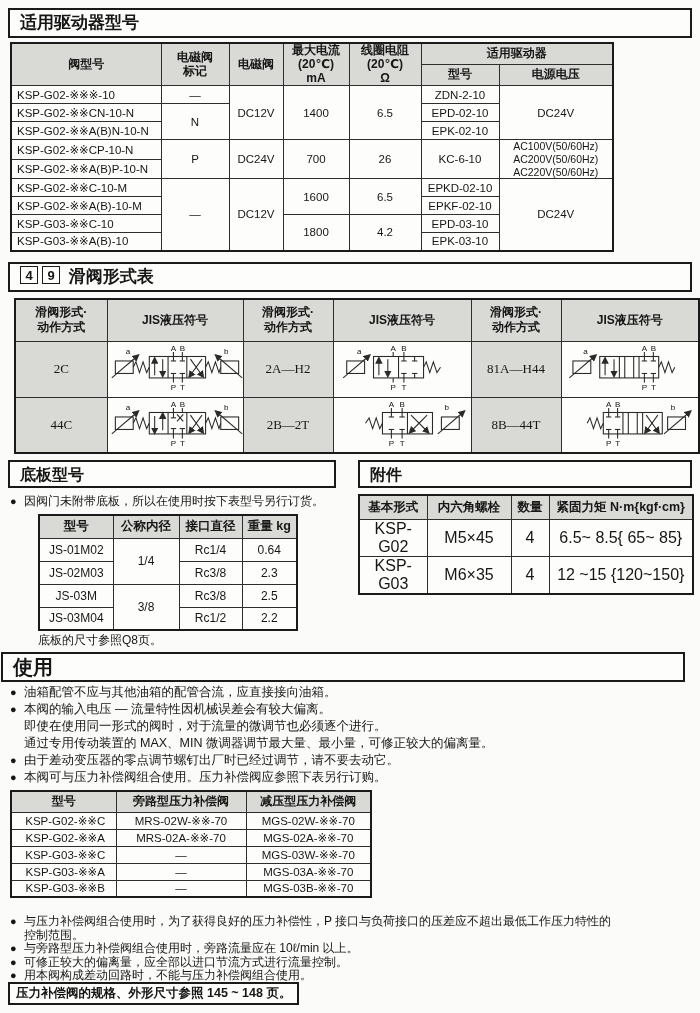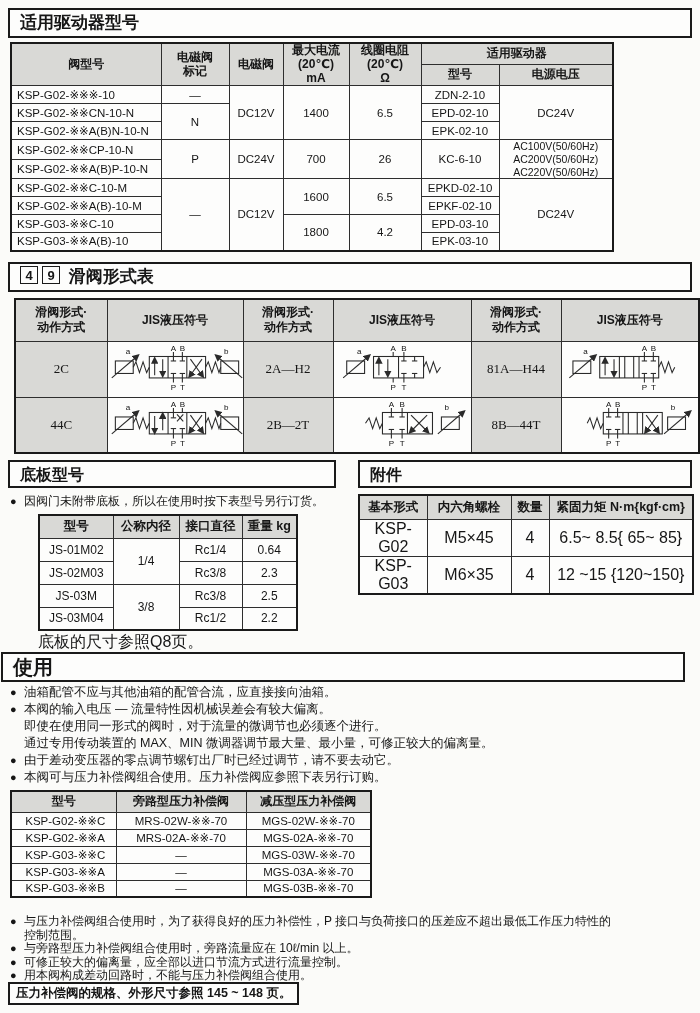--- a/index.html
+++ b/index.html
@@ -40,21 +40,21 @@
   .t-base th { font-size:12.5px; height:23px; }
   .t-base td { font-size:12px; height:23px; }
   .t-acc th { font-size:12.5px; height:24px; }
   .t-acc td { font-size:16px; height:25px; }
   .t-comp th { font-size:12px; height:21px; }
   .t-comp td { font-size:11.5px; height:17px; }
   .t-comp td.model { text-align:center; padding-left:5px; }
   .bullet-row { display:flex; align-items:flex-start; }
   .bullet-row .dot { flex:0 0 14px; font-size:11px; line-height:inherit; }
   .bullet-row .txt { flex:1; }
-  .note-line { font-size:16px; }
+  .note-line { font-size:12px; }
   .footerbox {
     border:2px solid #1a1a1a; background:#fdfdfc; display:inline-block;
     font-weight:bold; font-size:12.5px; padding:1px 6px;
   }
 </style>
 </head>
 <body>
 
 <svg width="0" height="0" style="position:absolute">
   <defs>

